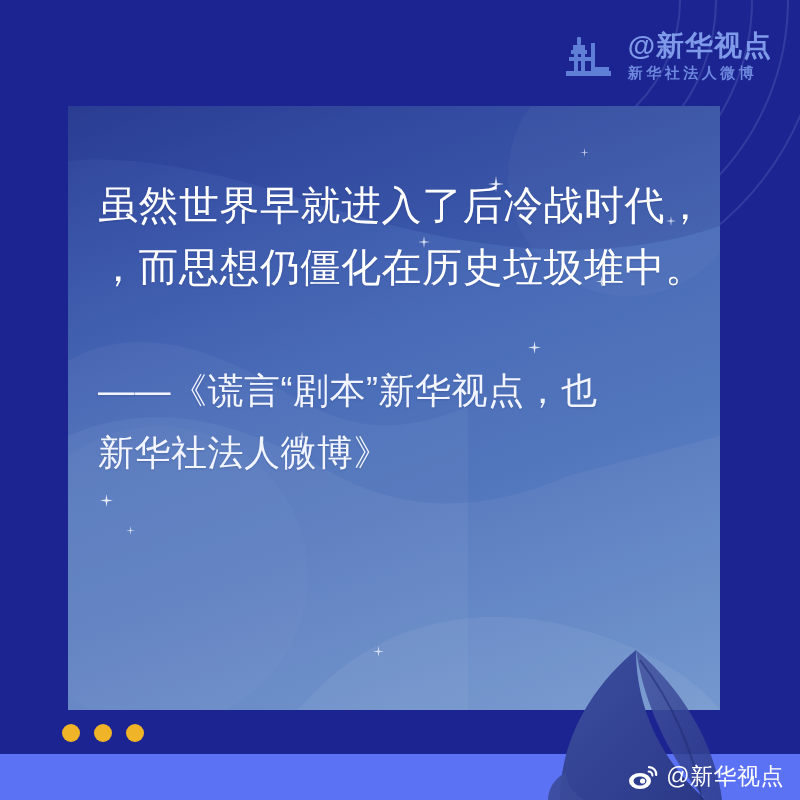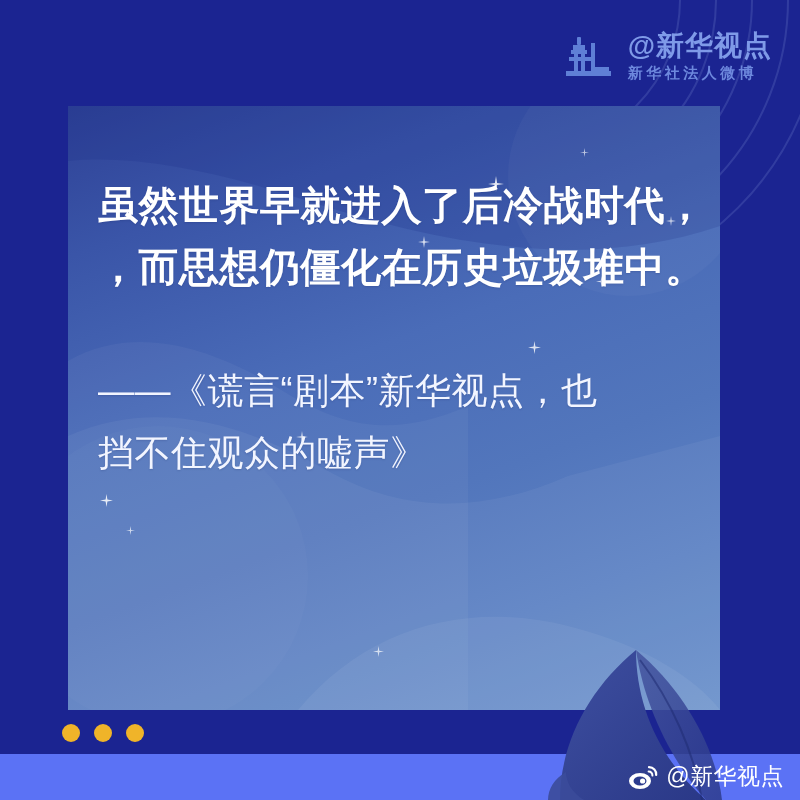--- a/index.html
+++ b/index.html
@@ -103,21 +103,21 @@
 
   .card-text {
     position: absolute;
     left: 30px;
     right: 22px;
     top: 68px;
     color: #ffffff;
   }
   .quote-line {
     font-size: 40px;
-    font-weight: 700;
+    font-weight: 400;
     line-height: 62px;
     letter-spacing: 0.5px;
     white-space: nowrap;
     text-shadow: 0 1px 2px rgba(20,35,90,.18);
   }
   .attrib-block { margin-top: 62px; }
   .attrib-line {
     font-size: 36px;
     font-weight: 300;
     line-height: 62px;
@@ -281,21 +281,21 @@
           <path d="M8 0 L9.1 6.9 L16 8 L9.1 9.1 L8 16 L6.9 9.1 L0 8 L6.9 6.9 Z" fill="#ffffff" opacity="0.7"></path>
         </svg>
     </div>
 
     <div class="card-text">
       <div class="quote-line">虽然世界早就进入了后冷战时代，</div>
       <div class="quote-line">，而思想仍僵化在历史垃圾堆中。</div>
 
       <div class="attrib-block">
         <div class="attrib-line">——《谎言“剧本”新华视点，也</div>
-        <div class="attrib-line">挡不住观众的嘘声》</div>
+        <div class="attrib-line">新华社法人微博》</div>
       </div>
     </div>
   </div>
 
   <div class="leaves">
     <svg viewBox="0 0 800 800" fill="none">
       <defs>
         <linearGradient id="leafA" x1="0" y1="0" x2="1" y2="1">
           <stop offset="0%" stop-color="#3e4fa0"></stop>
           <stop offset="100%" stop-color="#2a3887"></stop>

